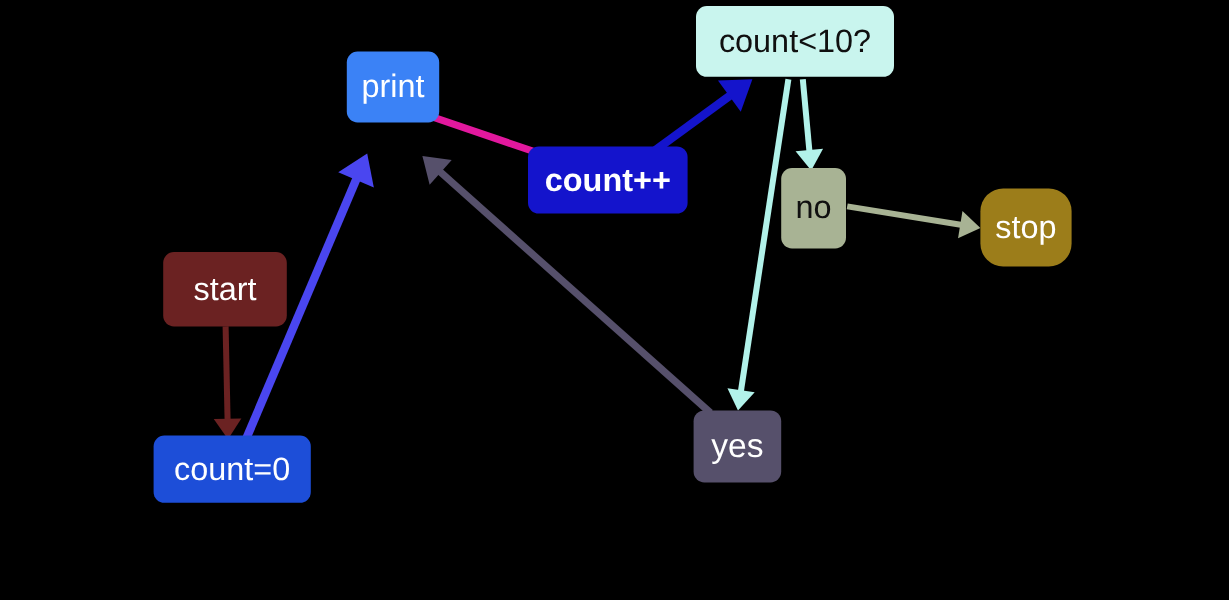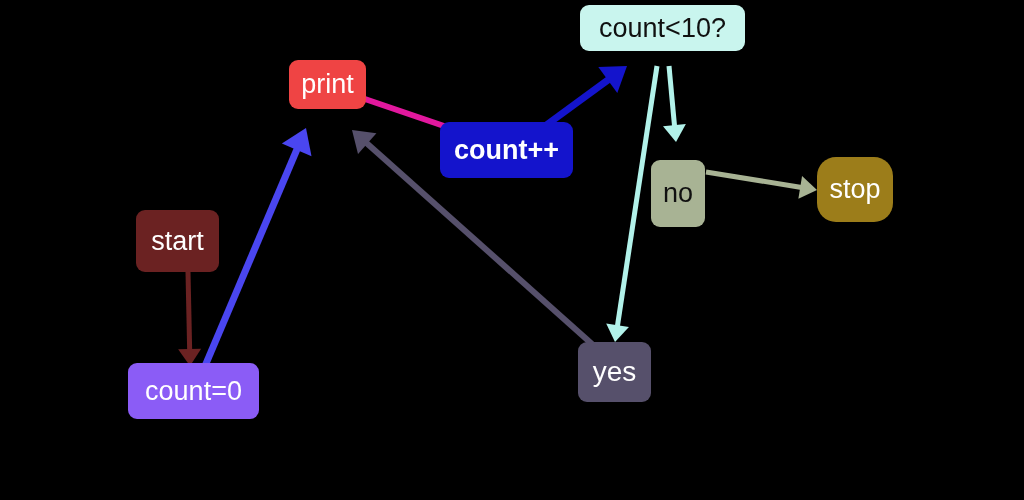--- a/index.html
+++ b/index.html
@@ -75,36 +75,36 @@
       <g>
         <line x1="706" y1="172" x2="803.1805233115338" y2="187.75900378024872" stroke="#a8b394" stroke-width="5" stroke-linecap="butt"></line>
         <polygon points="817,190 798.378388554924,198.63050329868497 802.0600252016582,175.92707731049052" fill="#a8b394"></polygon>
       </g>
       <g>
         <line x1="592" y1="344" x2="364.53916607700097" y2="141.18075641865917" stroke="#56506b" stroke-width="6" stroke-linecap="butt"></line>
         <polygon points="352,130 376.41032300882836,133.27660351654964 358.04193746388825,153.87666207162266" fill="#56506b"></polygon>
       </g>
     </svg>
   <div id="node-layer">
-      <div class="node" style="left: 136px; top: 210px; width: 83px; height: 62px; background: rgb(107, 34, 34); color: rgb(255, 255, 255); font-size: 27px;">
+      <div class="node" style="left: 136px; top: 210px; width: 103px; height: 62px; background: rgb(107, 34, 34); color: rgb(255, 255, 255); font-size: 27px;">
         <span class="node-label">start</span>
       </div>
-      <div class="node" style="left: 128px; top: 363px; width: 131px; height: 56px; background: #8b5cf6; color: rgb(255, 255, 255); font-size: 27px;">
+      <div class="node" style="left: 128px; top: 363px; width: 131px; height: 56px; background: #1d4ed8; color: rgb(255, 255, 255); font-size: 27px;">
         <span class="node-label">count=0</span>
       </div>
-      <div class="node" style="left: 289px; top: 60px; width: 77px; height: 49px; background: #ef4444; color: rgb(255, 255, 255); font-size: 27px;">
+      <div class="node" style="left: 289px; top: 43px; width: 77px; height: 59px; background: #3b82f6; color: rgb(255, 255, 255); font-size: 27px;">
         <span class="node-label">print</span>
       </div>
       <div class="node" style="left: 440px; top: 122px; width: 133px; height: 56px; background: rgb(20, 20, 204); color: rgb(255, 255, 255); font-size: 27px; font-weight: bold;">
         <span class="node-label">count++</span>
       </div>
-      <div class="node" style="left: 580px; top: 5px; width: 165px; height: 46px; background: rgb(201, 245, 238); color: rgb(16, 16, 16); font-size: 27px;">
+      <div class="node" style="left: 580px; top: 5px; width: 165px; height: 59px; background: rgb(201, 245, 238); color: rgb(16, 16, 16); font-size: 27px;">
         <span class="node-label">count&lt;10?</span>
       </div>
-      <div class="node" style="left: 651px; top: 140px; width: 54px; height: 67px; background: rgb(168, 179, 148); color: rgb(16, 16, 16); font-size: 27px; margin-top: 20px;">
+      <div class="node" style="left: 651px; top: 140px; width: 54px; height: 67px; background: rgb(168, 179, 148); color: rgb(16, 16, 16); font-size: 27px;">
         <span class="node-label">no</span>
       </div>
       <div class="node" style="left: 817px; top: 157px; width: 76px; height: 65px; background: rgb(156, 125, 26); color: rgb(255, 255, 255); font-size: 27px; border-radius: 19px;">
         <span class="node-label">stop</span>
       </div>
       <div class="node" style="left: 578px; top: 342px; width: 73px; height: 60px; background: rgb(86, 80, 107); color: rgb(255, 255, 255); font-size: 28px;">
         <span class="node-label">yes</span>
       </div>
     </div>
 </div>

